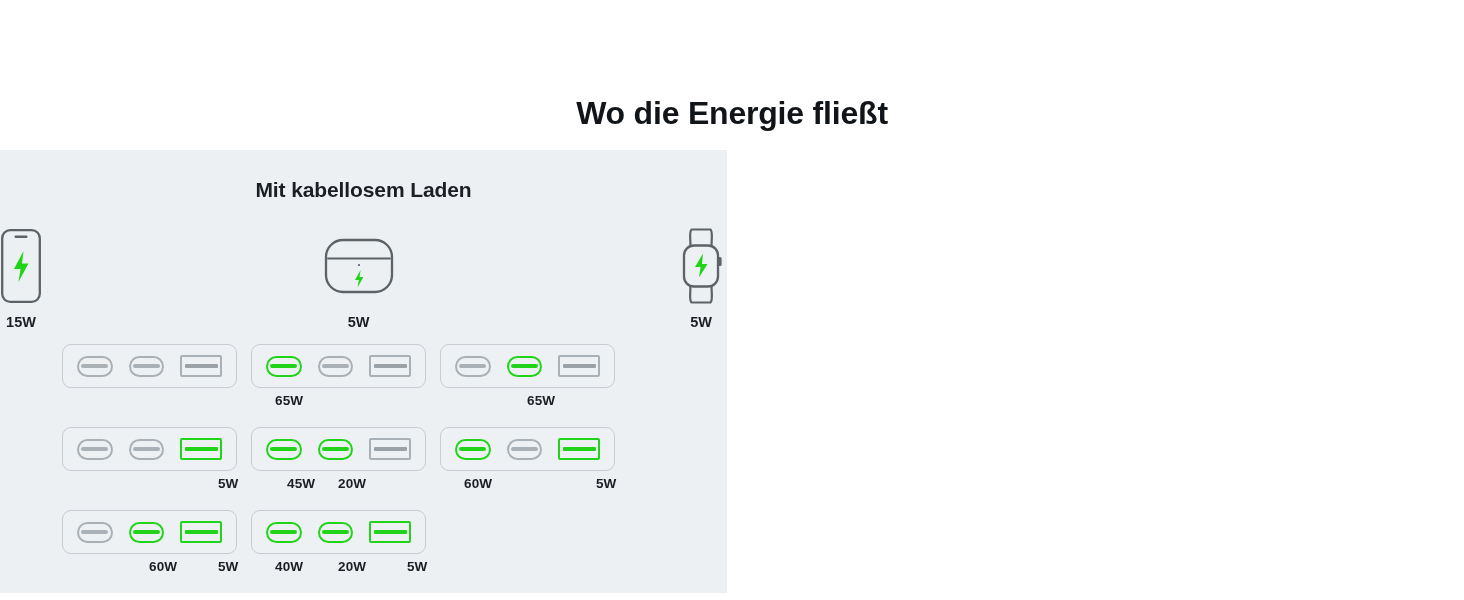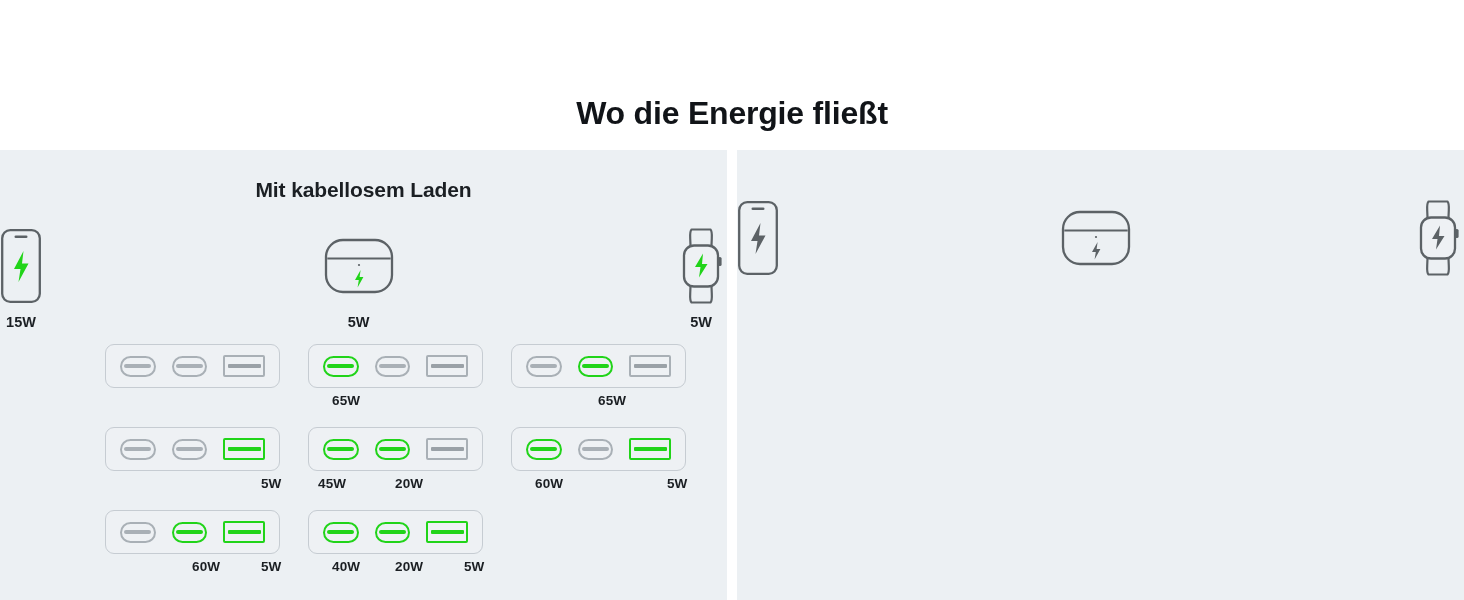--- a/index.html
+++ b/index.html
@@ -22,20 +22,21 @@
     letter-spacing: -0.2px;
     line-height: 42px;
   }
 
   .panels {
     position: absolute;
     top: 150px; left: 0;
     width: 1464px; height: 450px;
     display: flex;
     gap: 10px;
+    flex-direction: column;
   }
   .panel {
     background: #ecf0f3;
     position: relative;
     height: 450px;
   }
   .panel.left  { width: 727px; }
   .panel.right { width: 727px; }
 
   .panel-title {
@@ -66,21 +67,21 @@
   }
 
   
   .rows { margin-top: 14px; }
   .prow {
     display: flex;
     justify-content: flex-start;
     align-items: flex-start;
     height: 83px;
   }
-  .panel.left  .prow { padding-left: 105px; gap: 28px; }
+  .panel.left  .prow { padding-left: 62px; gap: 14px; }
   .panel.right .prow { padding-left: 795px; gap: 14px; }
 
   .block-wrap { position: relative; }
   .block {
     background: #eef1f4;
     border: 1.4px solid #c6ccd2;
     border-radius: 9px;
     height: 44px;
     display: flex;
     align-items: center;
@@ -249,21 +250,21 @@
                   <div class="bar"></div>
                 </div>
                 <div class="port-c on">
                   <div class="bar"></div>
                 </div>
                 <div class="port-a">
                   <div class="bar"></div>
                 </div>
               </div>
               <div class="labels">
-                <span style="left: 24px;">45W</span>
+                <span style="left: 50px;">45W</span>
                 <span style="left: 101px;">20W</span>
               </div>
             </div>
             <div class="block-wrap">
               <div class="block w-175">
                 <div class="port-c on">
                   <div class="bar"></div>
                 </div>
                 <div class="port-c">
                   <div class="bar"></div>

